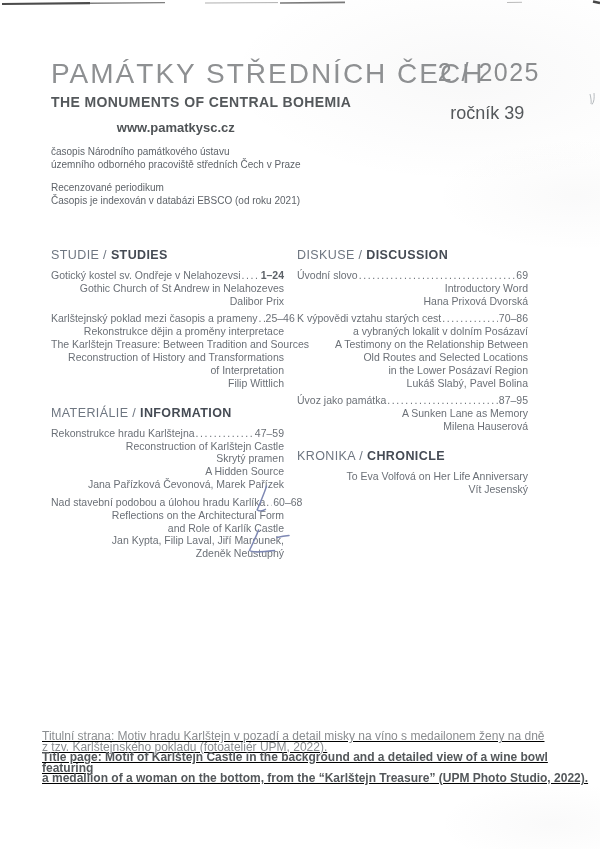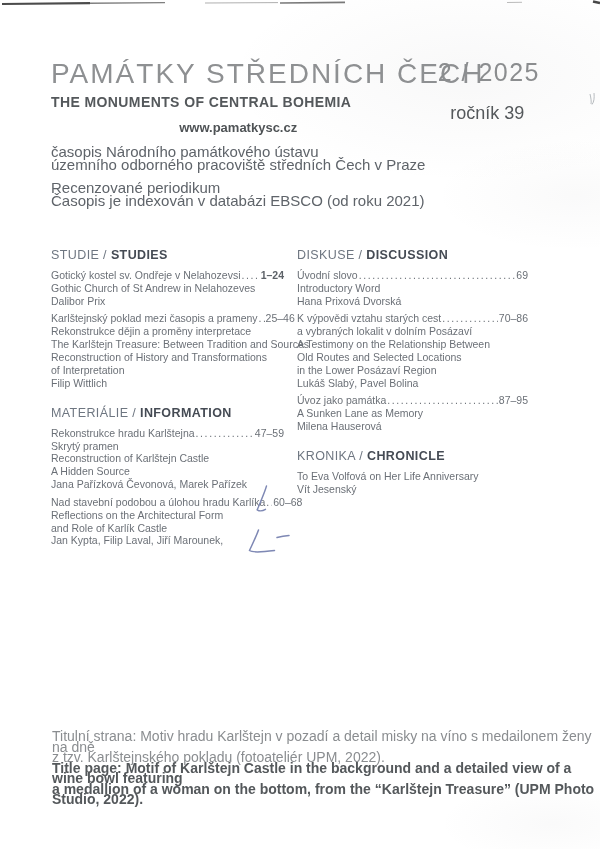--- a/index.html
+++ b/index.html
@@ -34,46 +34,46 @@
   .journal-subtitle {
     margin-top: 4px;
     font-size: 14px; letter-spacing: 0.4px; color: #54585b; font-weight: 700;
     white-space: nowrap;
   }
   .issue-block { position: absolute; right: 60px; top: 58px; text-align: center; }
   .issue-number { font-size: 25px; color: #8b8d8f; letter-spacing: 1.5px; }
   .issue-volume { margin-top: 16px; margin-right: 3px; font-size: 18px; color: #54585b; }
   .masthead-meta { position: absolute; left: 51px; top: 120px; }
   .site-url { font-size: 13px; font-weight: 700; color: #4f5356; text-align: center; }
-  .meta-group { margin-top: 10px; font-size: 15px; line-height: 13px; color: #5f646a; }
+  .meta-group { margin-top: 10px; font-size: 10px; line-height: 13px; color: #5f646a; }
   
   .col { position: absolute; top: 248px; font-size: 10.5px; line-height: 12.9px; color: #6b7077; }
   .col-left  { left: 51px;  width: 233px; }
   .col-right { left: 297px; width: 231px; }
   .sec-header {
     font-size: 12.5px; letter-spacing: 0.4px; line-height: 15px;
     margin: 16px 0 6px 0; white-space: nowrap;
   }
   .sec-header.first { margin-top: 0; }
   .sec-cz { color: #6e7681; font-weight: 400; }
   .sec-sep { color: #6e7681; }
   .sec-en { color: #454b54; font-weight: 700; }
-  .entry { margin-bottom: 4.5px; }
+  .entry { margin-bottom: 4.5px; text-align: right; }
   .toc-row { display: flex; align-items: baseline; }
   .toc-title { white-space: nowrap; }
   .dots { flex: 1; overflow: hidden; white-space: nowrap; min-width: 6px; margin: 0 1px; }
   .dots::after {
     content: "..........................................................................";
     letter-spacing: 1.6px; color: #6b7077;
   }
   .pg { white-space: nowrap; }
   .pg-bold { font-weight: 700; color: #5d6268; }
   .sub-line, .authors-line { white-space: nowrap; }
   
-  .footer { position: absolute; left: 52px; top: 731px; font-size: 14px; line-height: 10.5px; }
+  .footer { position: absolute; left: 42px; top: 731px; font-size: 12px; line-height: 10.5px; text-decoration: underline; }
   .footer .cz { color: #8a8d90; }
   .footer .en { color: #54585b; font-weight: 700; }
 </style>
 </head>
 <body>
 
 <div class="page">
 
   <svg class="scan-artifacts" width="600" height="849">
     <path d="M2,4 L90,3.2" stroke="#2c2c2c" stroke-width="2.2" fill="none" opacity="0.85"></path>
@@ -139,35 +139,36 @@
     <div class="sec-header">
       <span class="sec-cz">MATERIÁLIE</span><span class="sec-sep"> / </span><span class="sec-en">INFORMATION</span>
     </div>
 
     <div class="entry">
       <div class="toc-row">
         <span class="toc-title">Rekonstrukce hradu Karlštejna</span>
         <span class="dots"></span>
         <span class="pg">47–59</span>
       </div>
+      <div class="sub-line">Reconstruction of Karlštejn Castle</div>
       <div class="sub-line">Skrytý pramen</div>
-      <div class="sub-line">Reconstruction of Karlštejn Castle</div>
       <div class="sub-line">A Hidden Source</div>
       <div class="authors-line">Jana Pařízková Čevonová, Marek Pařízek</div>
     </div>
 
     <div class="entry">
       <div class="toc-row">
         <span class="toc-title">Nad stavební podobou a úlohou hradu Karlíka</span>
         <span class="dots"></span>
         <span class="pg">60–68</span>
       </div>
       <div class="sub-line">Reflections on the Architectural Form</div>
       <div class="sub-line">and Role of Karlík Castle</div>
       <div class="authors-line">Jan Kypta, Filip Laval, Jiří Marounek,</div>
+      <div class="authors-line">Zdeněk Neustupný</div>
     </div>
 
   </div>
 
   <div class="col col-right">
 
     <div class="sec-header first">
       <span class="sec-cz">DISKUSE</span><span class="sec-sep"> / </span><span class="sec-en">DISCUSSION</span>
     </div>
 

